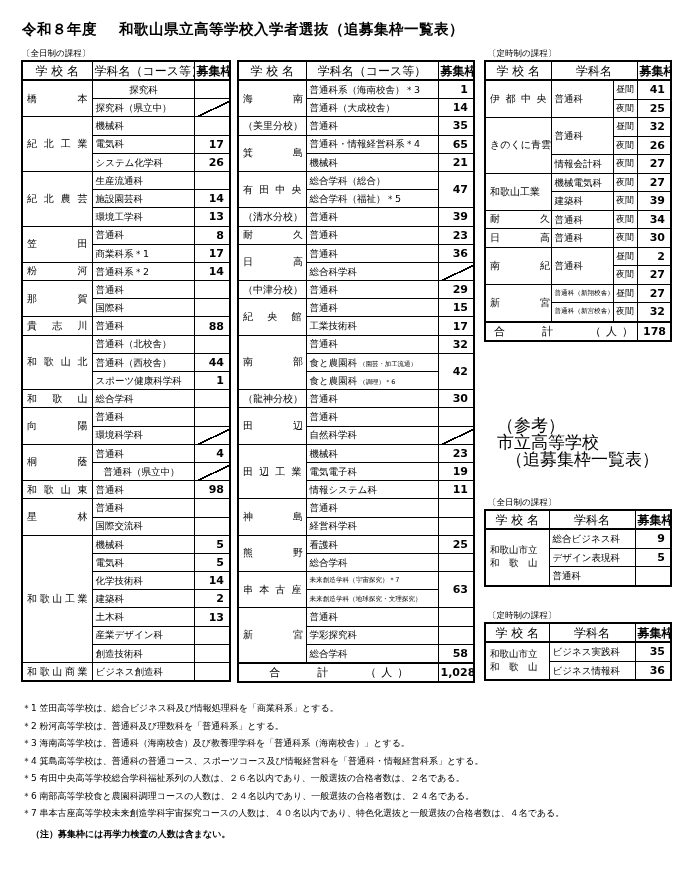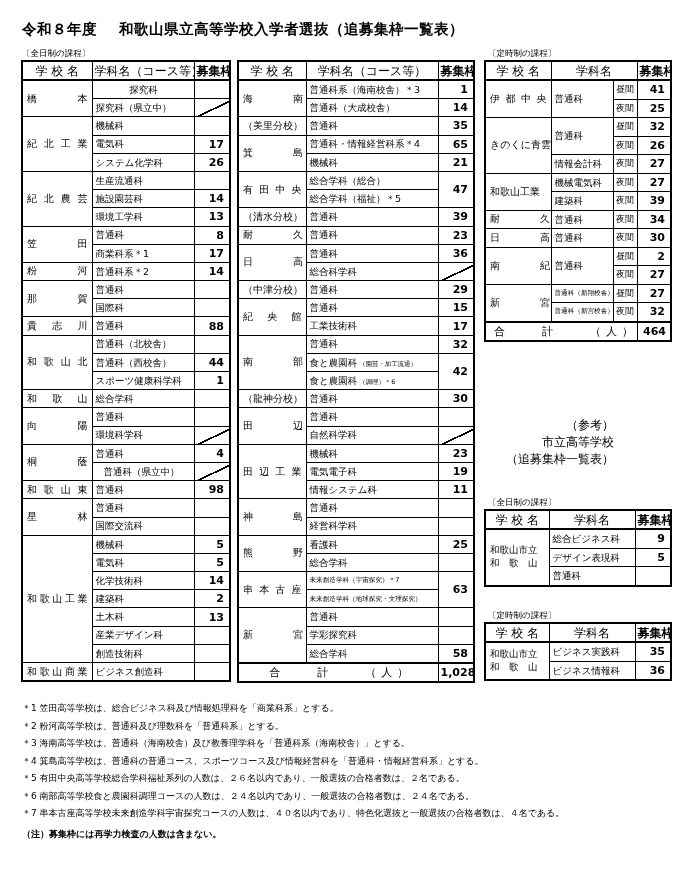--- a/index.html
+++ b/index.html
@@ -119,33 +119,32 @@
 
   
   td.period{
     text-align:center;font-size:9px;padding:0 1px;
     border-left:1.2px solid #000;
   }
 
   
   #reference-block{
     position:absolute;left:497px;top:417px;
-    font-size:12px;line-height:17px;
+    font-size:17px;line-height:17px;
     white-space:nowrap;
-    text-align:right;
   }
   #reference-block .ind{padding-left:9px;}
 
   
   #footnotes{
     position:absolute;left:22px;top:700px;
     font-size:9px;line-height:17.5px;
   }
   #footnotes .fn{white-space:nowrap;}
-  #footnotes .note{font-weight:bold;margin-top:3px;}
+  #footnotes .note{font-weight:bold;margin-top:3px;margin-left:9px;}
 </style>
 </head>
 <body>
 
 <div id="doc-title">
   <span>令和８年度</span><span class="gap"></span><span>和歌山県立高等学校入学者選抜（追募集枠一覧表）</span>
 </div>
 
 <div class="section-caption" style="left:22px;top:48px;">〔全日制の課程〕</div>
 <div class="section-caption" style="left:488px;top:48px;">〔定時制の課程〕</div>
@@ -562,21 +561,21 @@
       </tr>
       <tr>
         <td class="course small" style="height: 17.5px;">普通科（新宮校舎）</td>
         <td class="period" style="height: 17.5px;">夜間</td>
         <td class="num">32</td>
       </tr>
     </tbody>
   <tfoot>
     <tr class="total">
       <td class="total-label" colspan="3">合　　計　　（人）</td>
-      <td class="total-num">464</td>
+      <td class="total-num">178</td>
     </tr>
   </tfoot>
 </table>
 
 <div id="reference-block">
   <div>（参考）</div>
   <div>市立高等学校</div>
   <div class="ind">（追募集枠一覧表）</div>
 </div>
 

